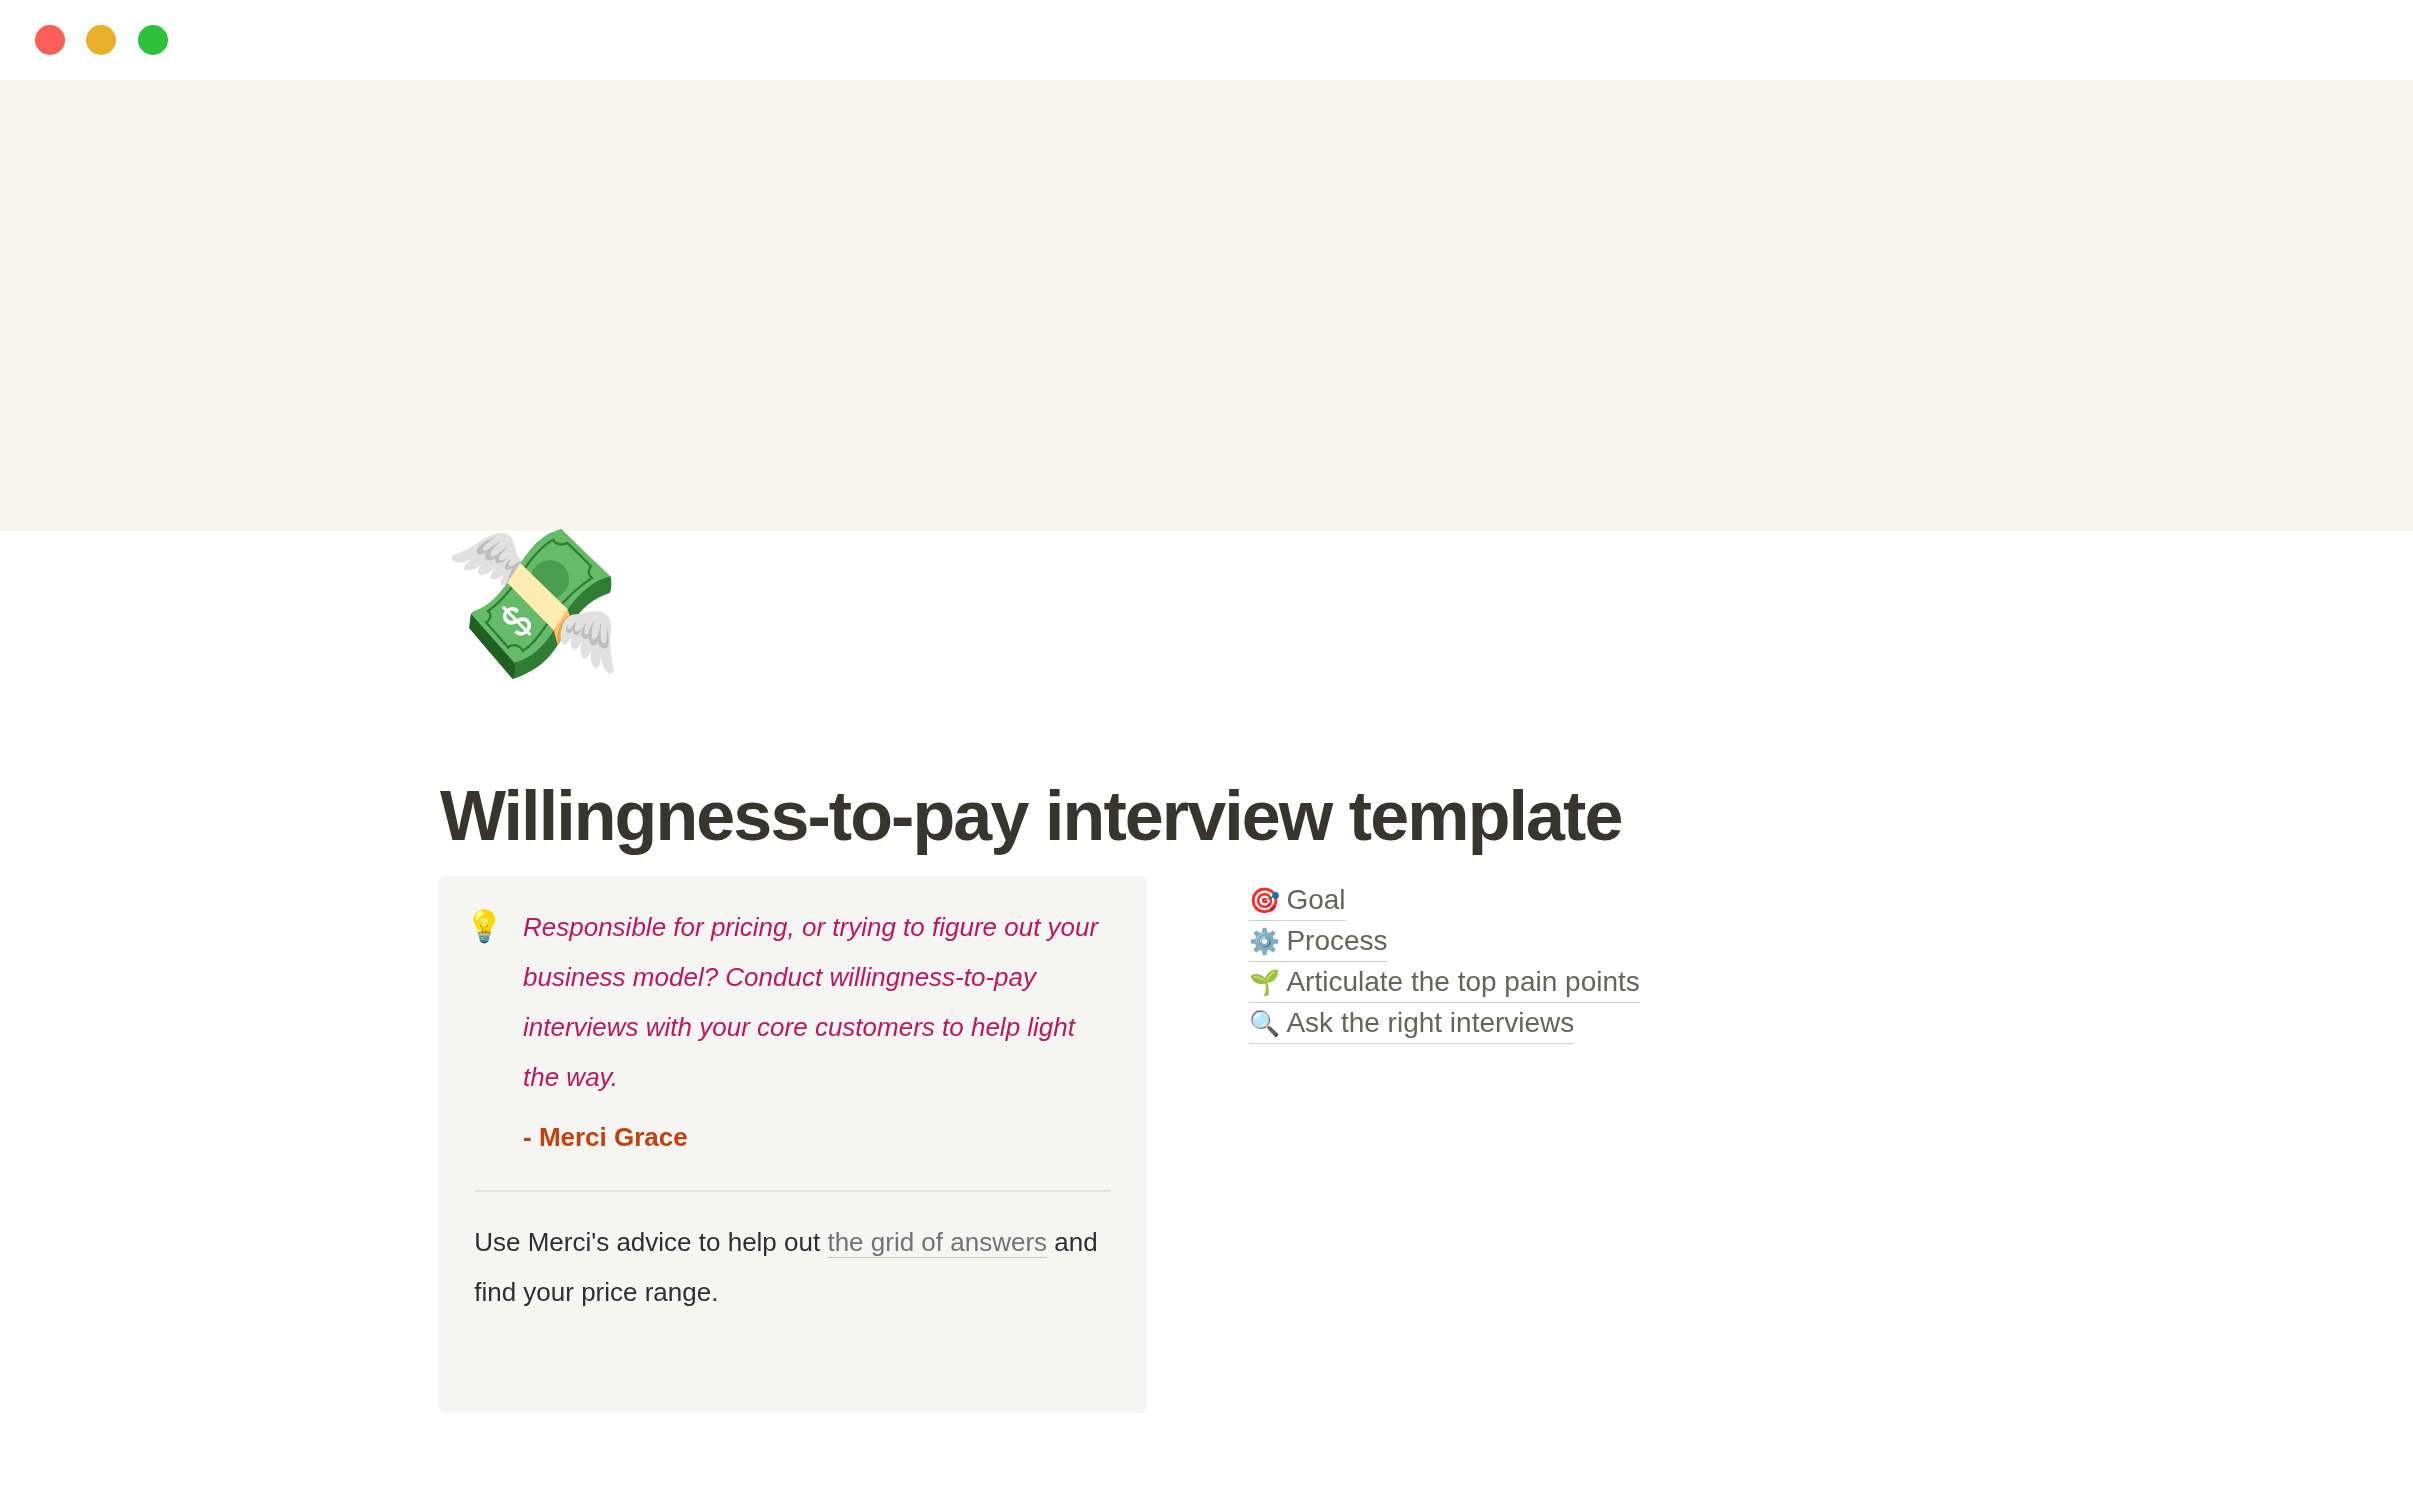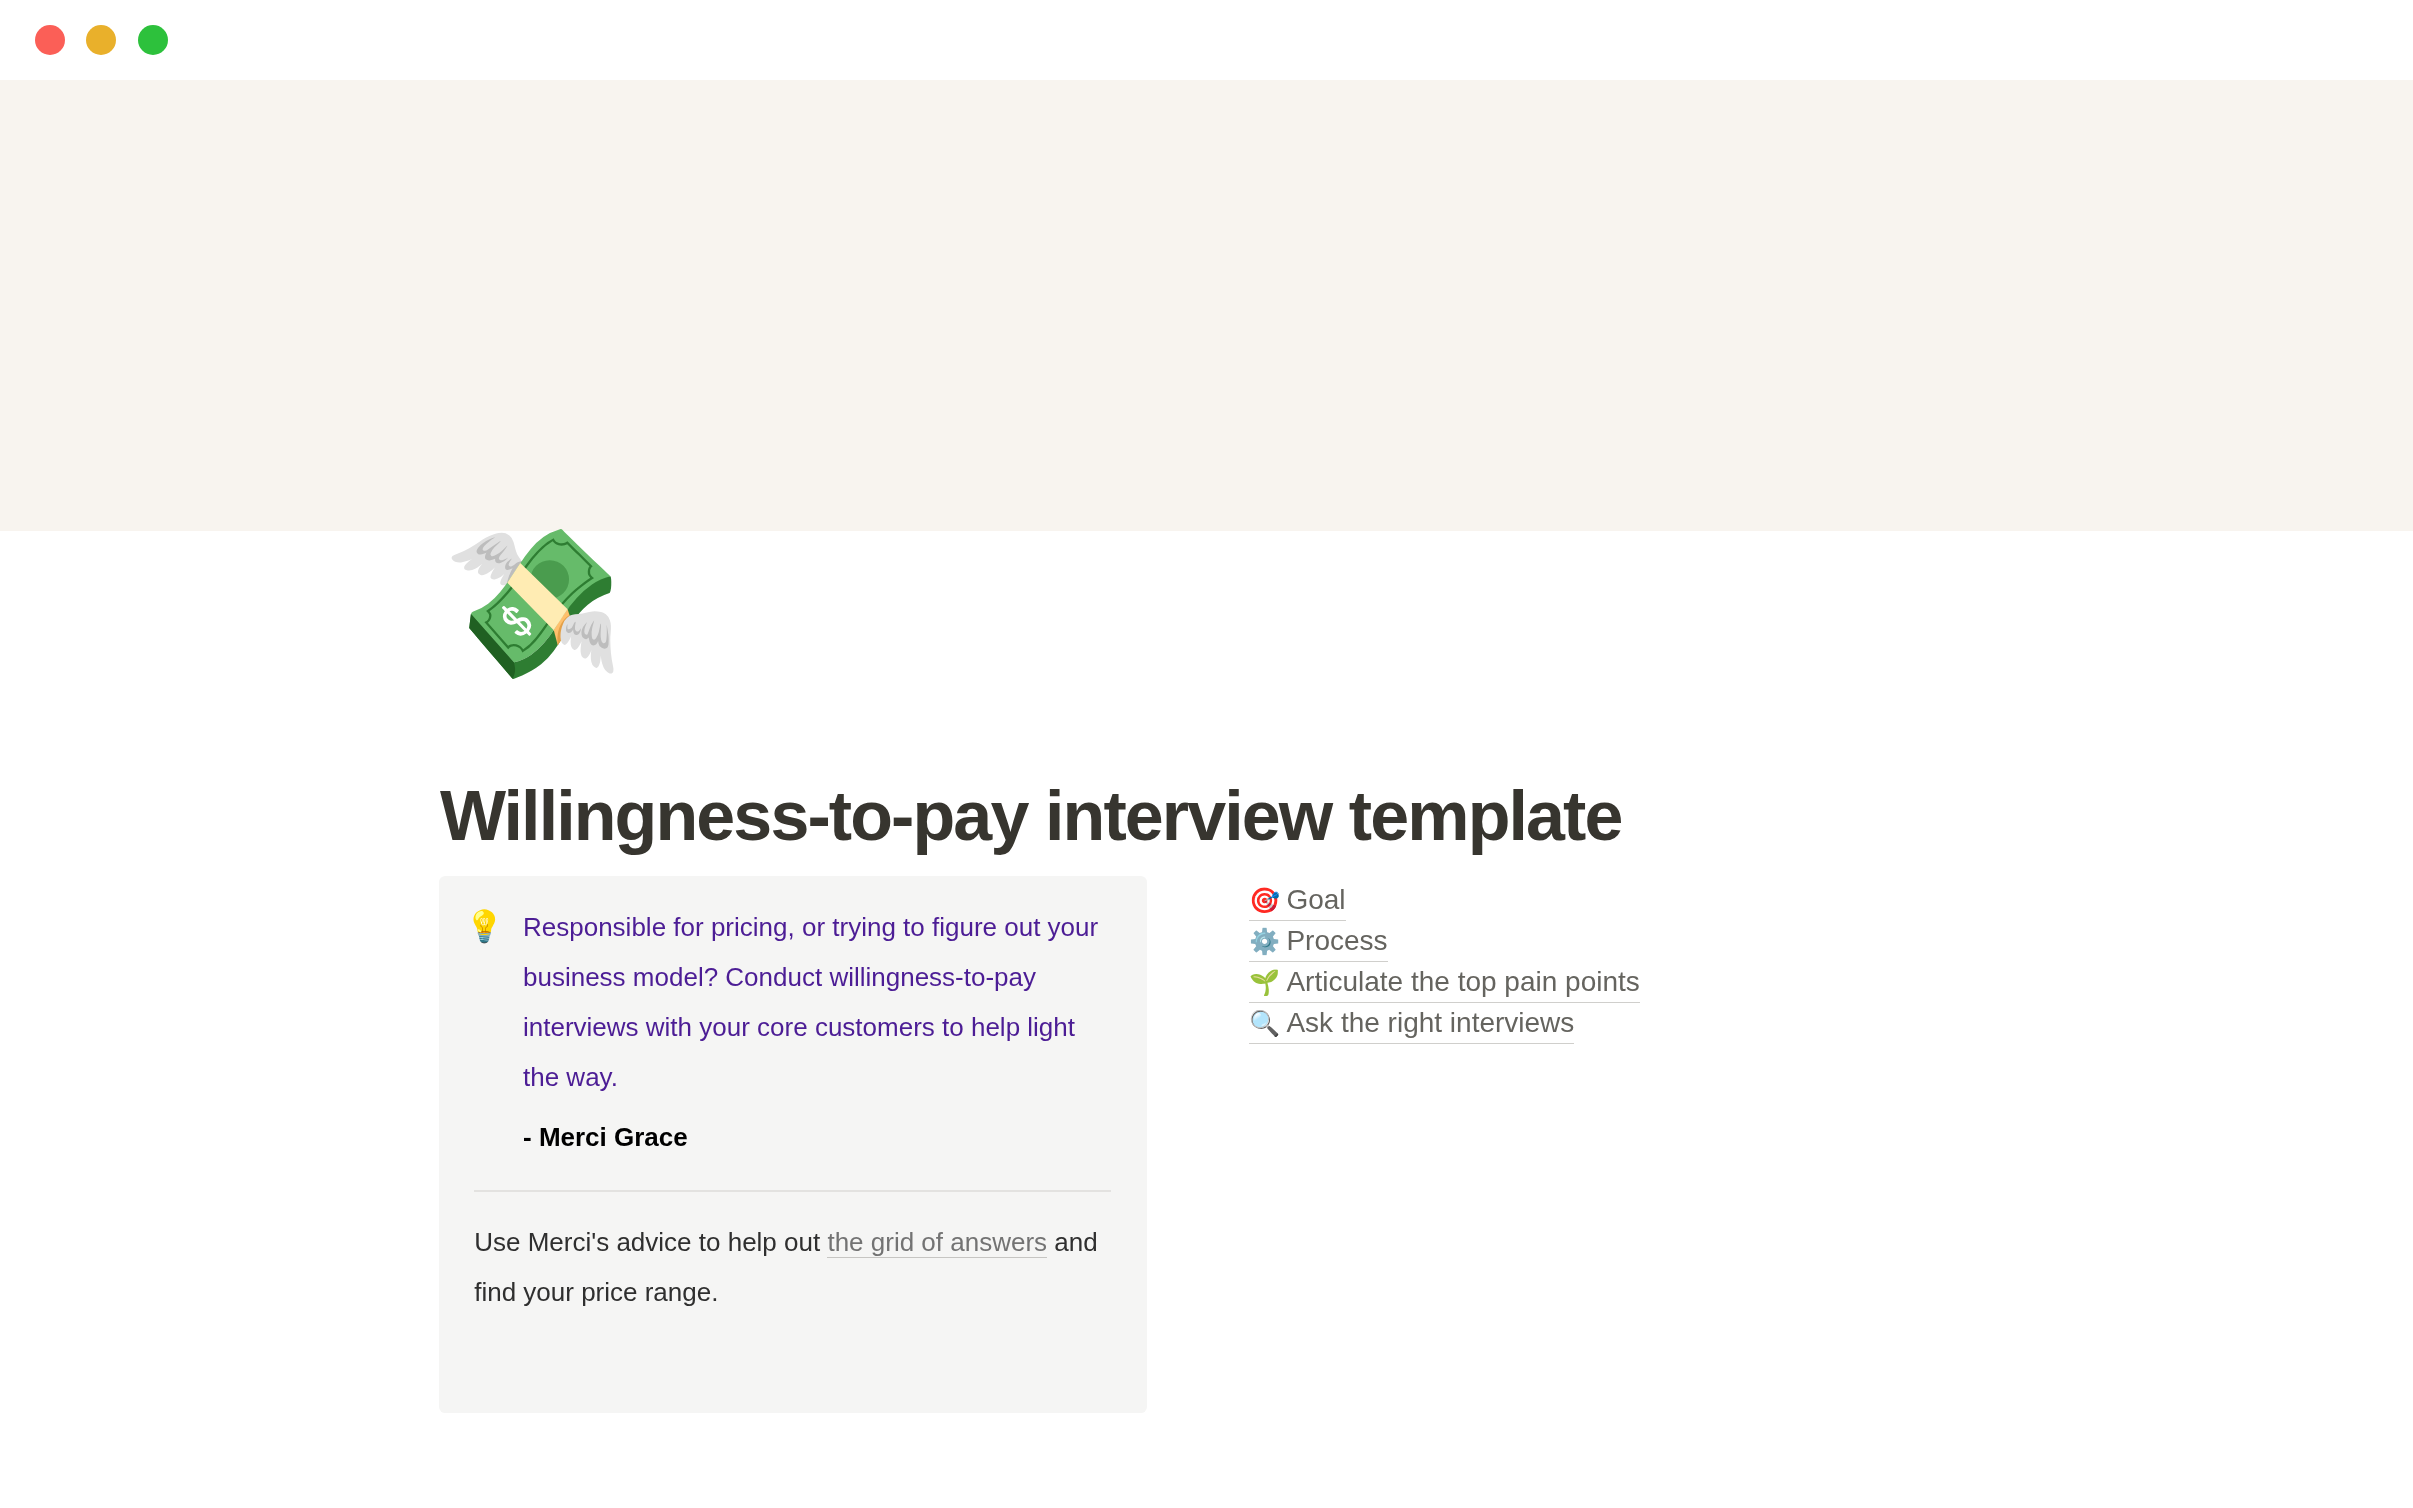--- a/index.html
+++ b/index.html
@@ -53,24 +53,24 @@
     position:absolute; left:439px; top:0px;
     width:708px; height:537px;
     background:#F5F5F4;
     border-radius:6.3px;
     padding:26.4px 29px 0 26.4px;
   }
   #callout-inner { display:flex; gap:19px; }
   #callout-emoji { font-size:31px; line-height:49px; flex:0 0 auto; }
   #callout-text { flex:1 1 auto; }
   .callout-para {
-    font-size:26px; line-height:50px; color:#4c1d95;
+    font-size:26px; line-height:50px; color:#be185d;font-style:italic;
   }
   .callout-attrib {
-    font-size:26px; line-height:50px; color:#000000;
+    font-size:26px; line-height:50px; color:#c2410c;
     font-weight:bold; margin-top:10px;
   }
   #callout-divider {
     height:1.3px; background:#E3E2E0;
     margin:28px 7.5px 0 8.8px;
   }
   #callout-footer {
     font-size:26px; line-height:50px; color:#2F2F2F;
     margin:25px 0 0 8.8px;
   }

